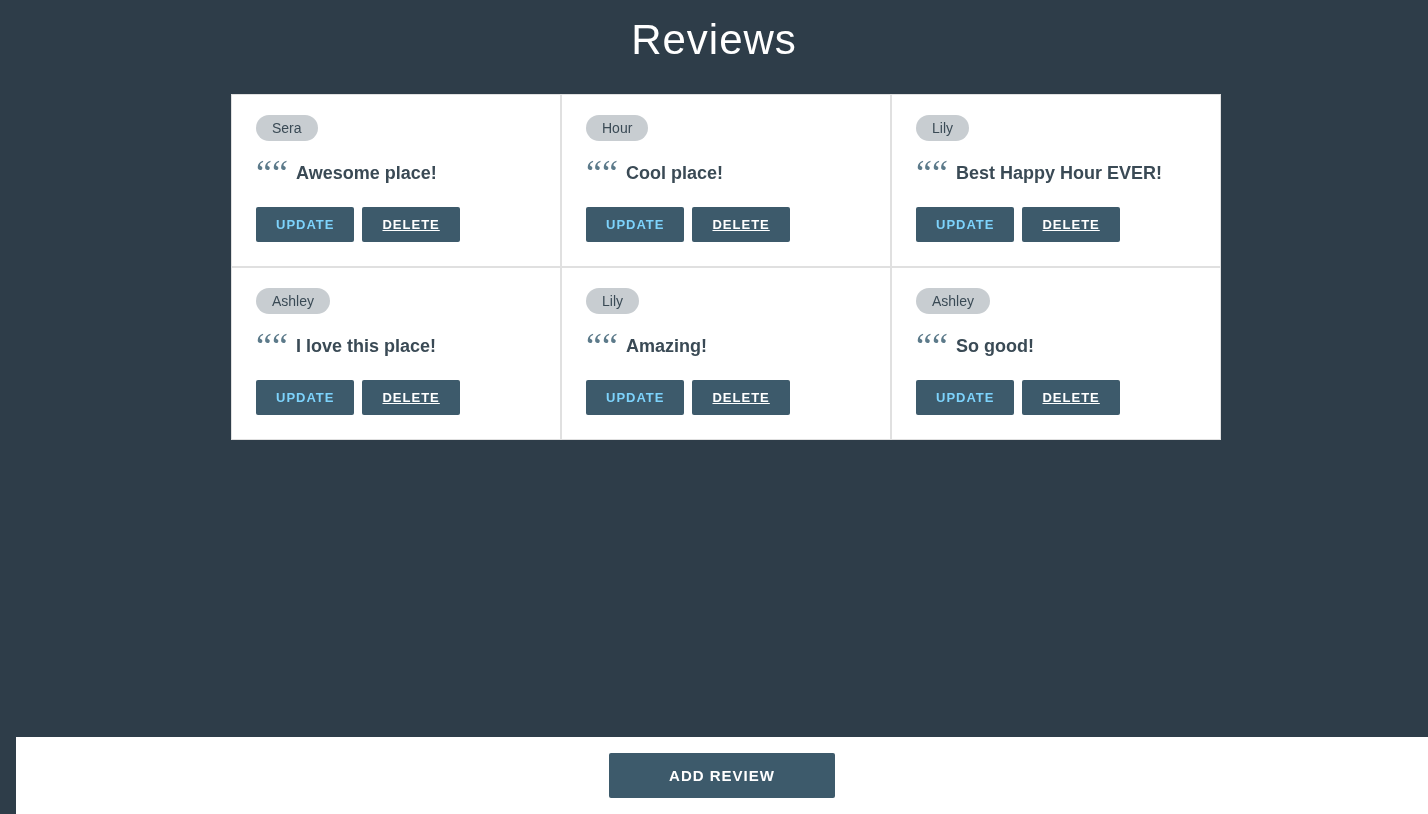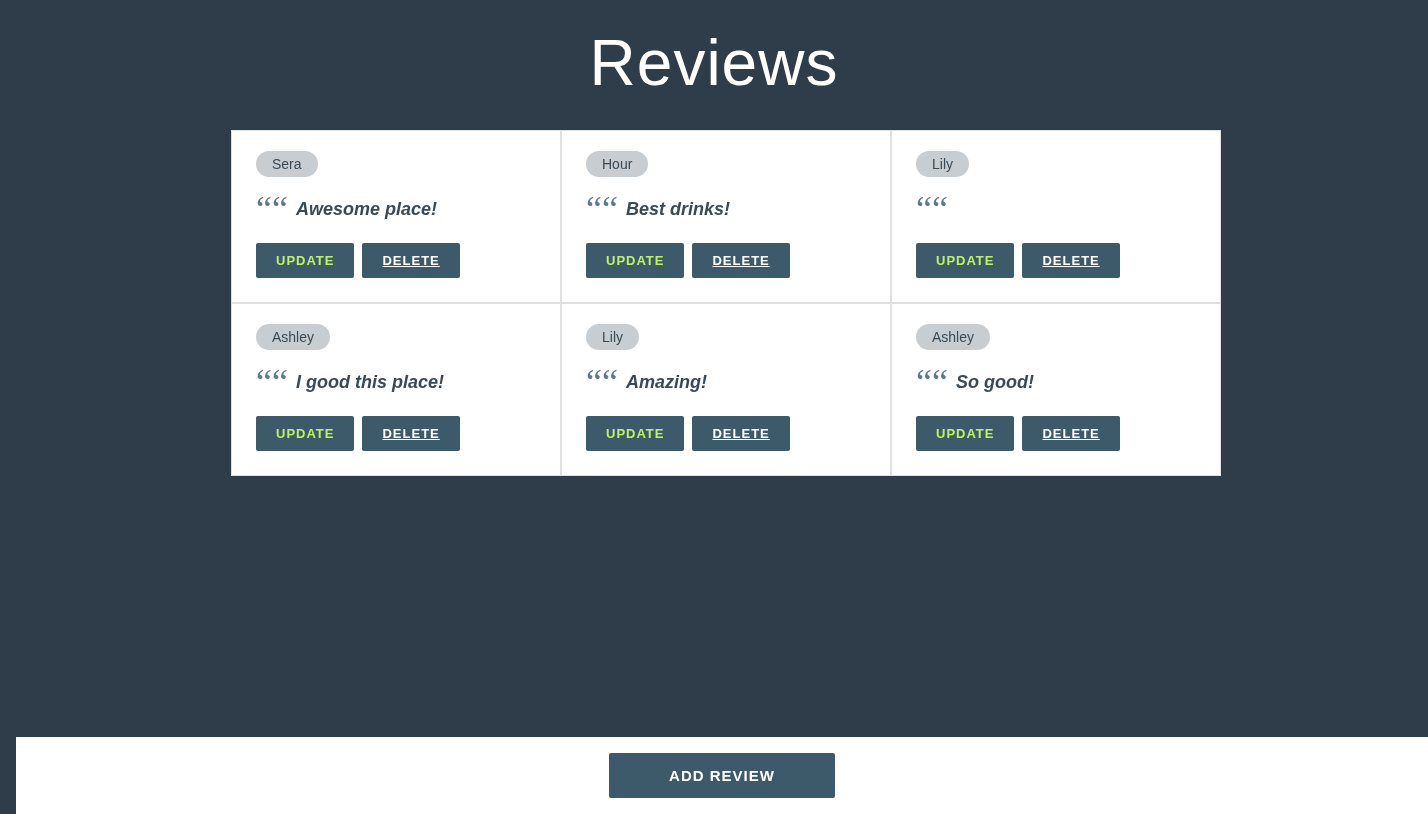--- a/index.html
+++ b/index.html
@@ -12,24 +12,24 @@
       background-color: #2e3d49;
       font-family: 'Segoe UI', Arial, sans-serif;
       min-height: 814px;
       display: flex;
       flex-direction: column;
       align-items: center;
     }
 
     .page-title {
       color: #ffffff;
-      font-size: 64px;
+      font-size: 42px;
       font-weight: 300;
       text-align: center;
-      margin-top: 26px;
+      margin-top: 16px;
       margin-bottom: 30px;
       letter-spacing: 1px;
     }
 
     .reviews-grid {
       display: grid;
       grid-template-columns: repeat(3, 330px);
       gap: 0;
       width: 966px;
     }
@@ -63,21 +63,20 @@
       font-size: 36px;
       line-height: 1;
       margin-right: 8px;
       font-family: Georgia, serif;
       flex-shrink: 0;
     }
 
     .quote-text {
       color: #3a4a55;
       font-size: 18px;
-      font-style: italic;
       font-weight: 600;
       line-height: 1.4;
       padding-top: 6px;
     }
 
     .card-buttons {
       display: flex;
       gap: 8px;
     }
 
@@ -86,21 +85,21 @@
       font-size: 13px;
       font-weight: 700;
       letter-spacing: 1px;
       border: none;
       cursor: pointer;
       border-radius: 2px;
     }
 
     .btn-update {
       background-color: #3d5a6b;
-      color: #bef264;
+      color: #7dd3fc;
     }
 
     .btn-delete {
       background-color: #3d5a6b;
       color: #ffffff;
       text-decoration: underline;
     }
 
     .footer-bar {
       position: fixed;
@@ -140,42 +139,43 @@
       </div>
       <div class="card-buttons">
         <button class="btn-update">UPDATE</button>
         <button class="btn-delete">DELETE</button>
       </div>
     </div>
     <div class="review-card">
       <div class="reviewer-badge">Hour</div>
       <div class="quote-row">
         <span class="quote-mark">““</span>
-        <span class="quote-text">Best drinks!</span>
+        <span class="quote-text">Cool place!</span>
       </div>
       <div class="card-buttons">
         <button class="btn-update">UPDATE</button>
         <button class="btn-delete">DELETE</button>
       </div>
     </div>
     <div class="review-card">
       <div class="reviewer-badge">Lily</div>
       <div class="quote-row">
         <span class="quote-mark">““</span>
+        <span class="quote-text">Best Happy Hour EVER!</span>
       </div>
       <div class="card-buttons">
         <button class="btn-update">UPDATE</button>
         <button class="btn-delete">DELETE</button>
       </div>
     </div>
     <div class="review-card">
       <div class="reviewer-badge">Ashley</div>
       <div class="quote-row">
         <span class="quote-mark">““</span>
-        <span class="quote-text">I good this place!</span>
+        <span class="quote-text">I love this place!</span>
       </div>
       <div class="card-buttons">
         <button class="btn-update">UPDATE</button>
         <button class="btn-delete">DELETE</button>
       </div>
     </div>
     <div class="review-card">
       <div class="reviewer-badge">Lily</div>
       <div class="quote-row">
         <span class="quote-mark">““</span>

